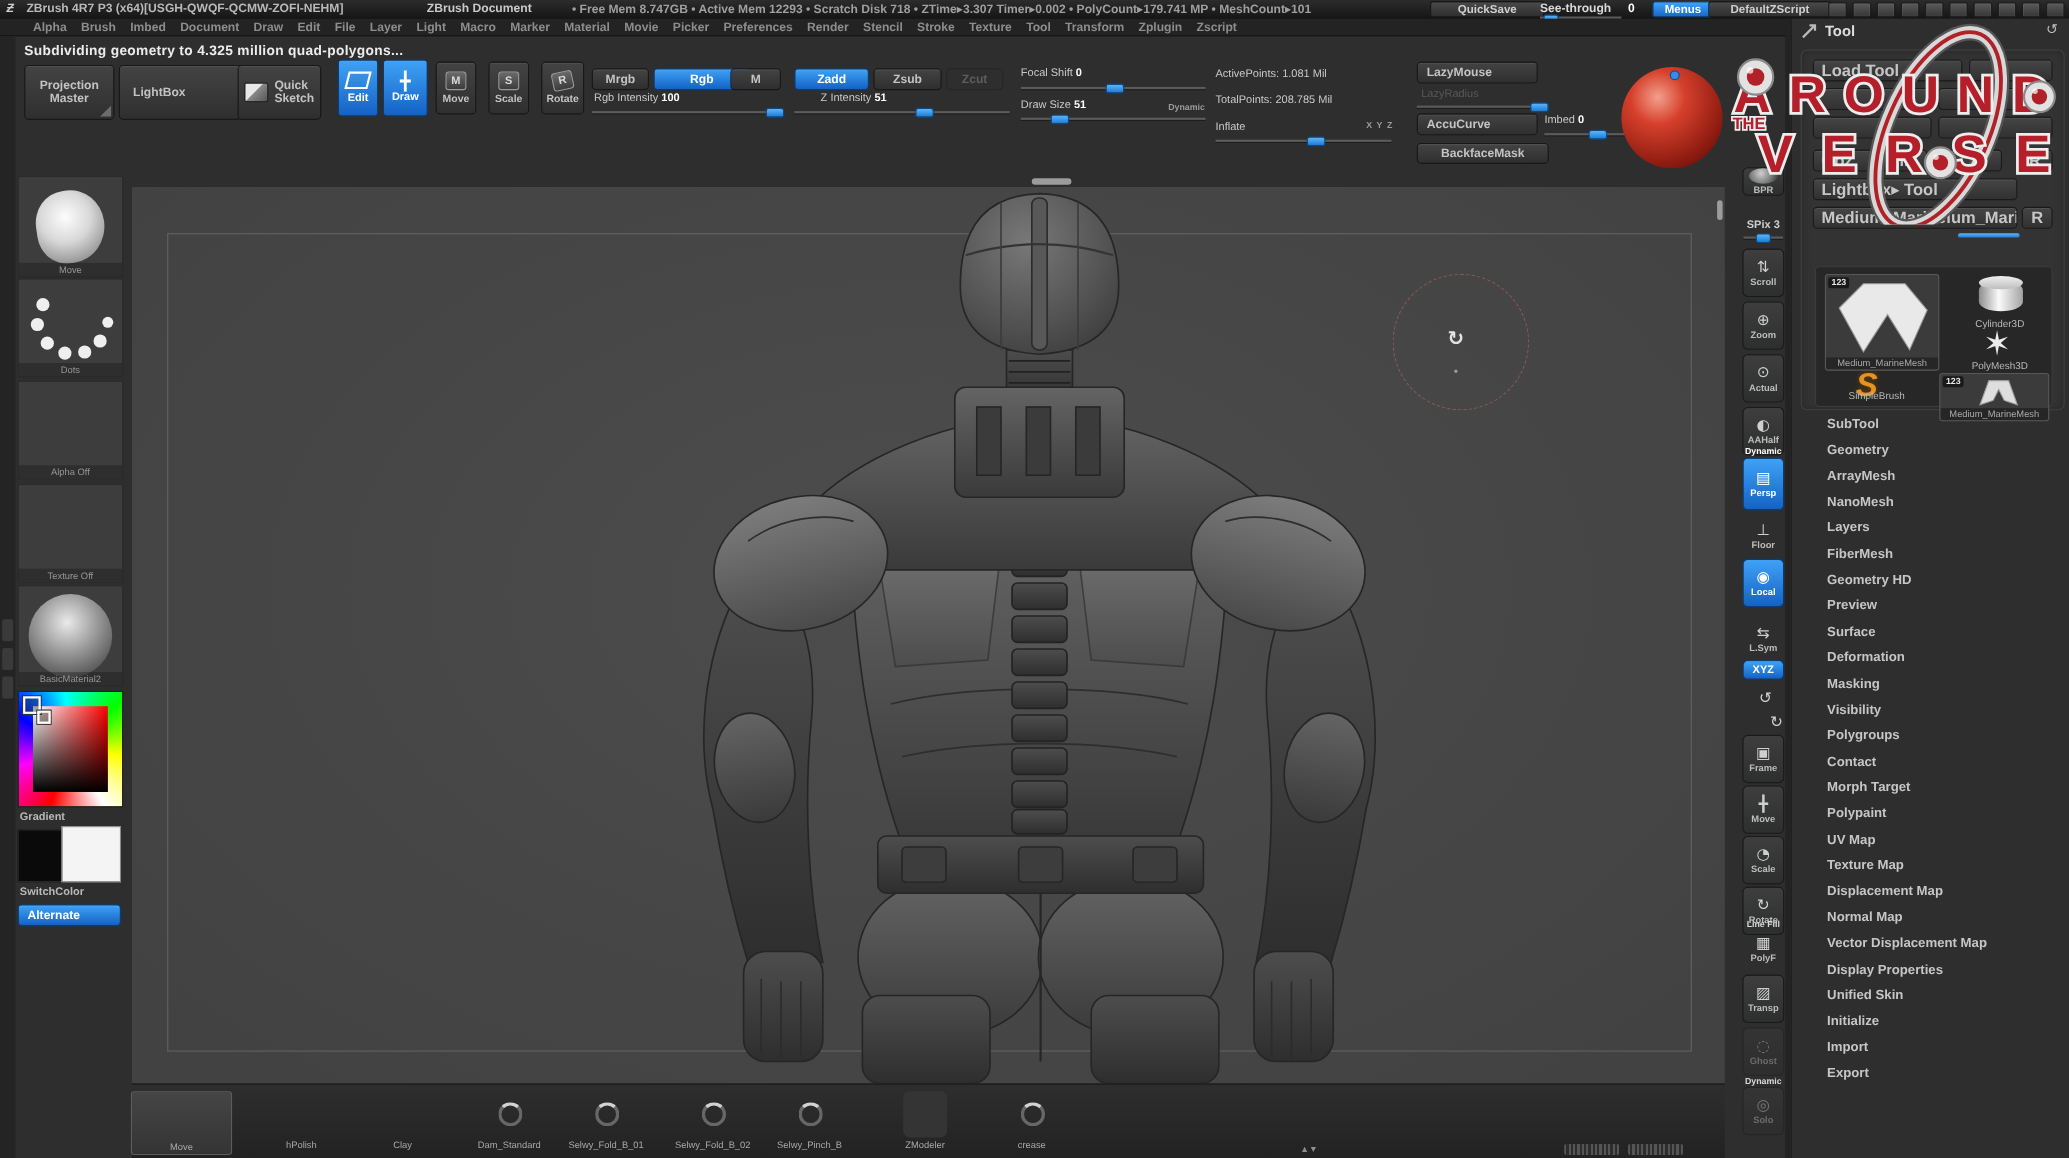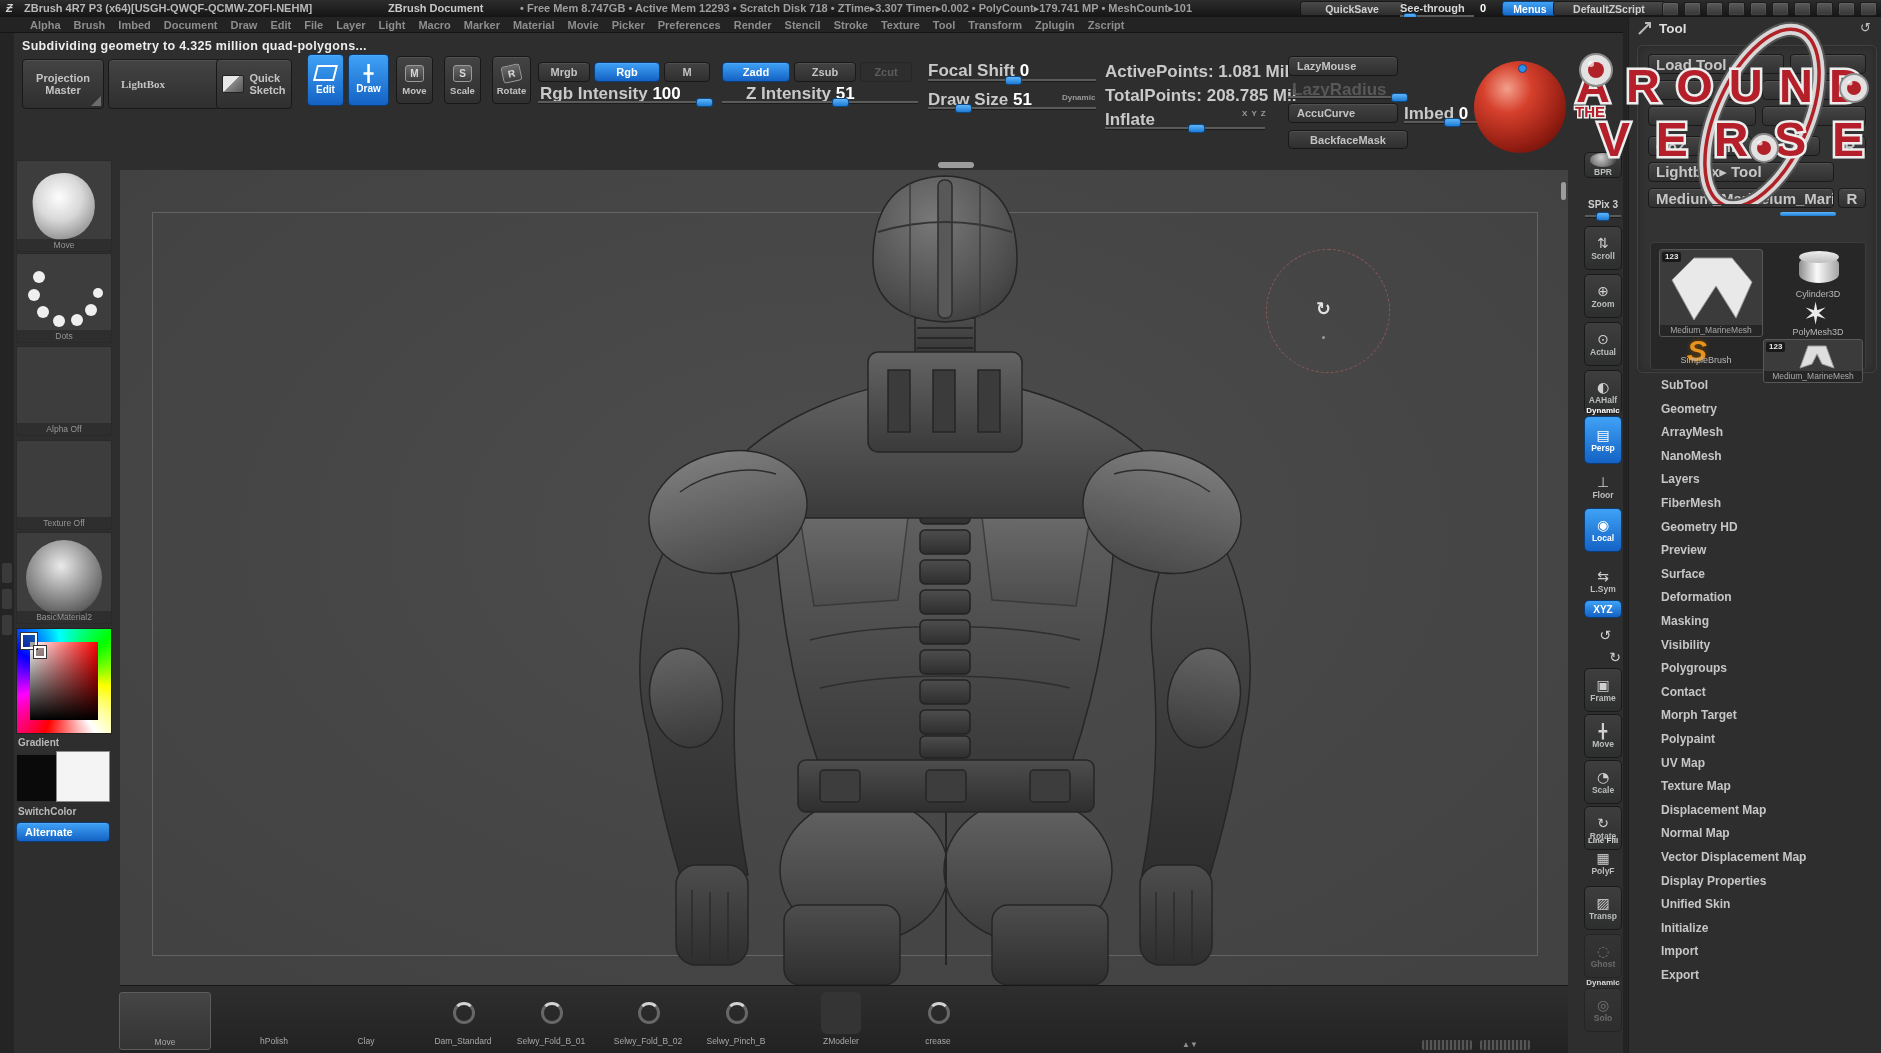--- a/index.html
+++ b/index.html
@@ -23,21 +23,21 @@
   .menu-item{color:#8d8d8d;font-size:11px;font-weight:bold;}
   
   #status{position:absolute;left:22px;top:39px;color:#ececec;font-size:12.5px;font-weight:bold;letter-spacing:.3px;}
   
   .btn{position:absolute;background:linear-gradient(#434343,#2f2f2f);border:1px solid #181818;border-radius:4px;
     color:#c3c3c3;font-weight:bold;font-size:11px;display:flex;align-items:center;justify-content:center;
     box-shadow:inset 0 1px 0 rgba(255,255,255,.08);box-sizing:border-box;text-align:center;}
   .btn.blue{background:linear-gradient(#3fa2f6,#1462c4);color:#fff;border-color:#0b3c74;}
   .btn.dim{color:#5d5d5d;}
   .btn .b2{line-height:12px;}
-  .slbl{position:absolute;font-weight:bold;font-size:17px;color:#c9c9c9;white-space:nowrap;}
+  .slbl{position:absolute;font-weight:normal;font-size:10px;color:#c9c9c9;white-space:nowrap;}
   .slbl b{color:#fff;}
   .slbl.dim{color:#585858;}
   .slider{position:absolute;height:8px;}
   .slider .tr{position:absolute;left:0;right:0;top:3px;height:2px;background:#5b5b5b;box-shadow:0 1px 0 #1d1d1d;}
   .slider .hd{position:absolute;top:0;width:15px;height:7px;border-radius:3px;
     background:linear-gradient(#5fb5f8,#1e7cd6);border:1px solid #0d4a85;}
   .tiny{position:absolute;font-size:8px;font-weight:bold;color:#9a9a9a;letter-spacing:1px;}
   .badge-letter{width:17px;height:15px;border:1px solid #9a9a9a;border-radius:3px;color:#d9d9d9;
     font-size:10px;font-weight:bold;display:flex;align-items:center;justify-content:center;
     background:linear-gradient(#6a6a6a,#3c3c3c);}
@@ -188,21 +188,21 @@
   <div id="leftstrip">
     <div class="lmark" style="top:530px;"></div>
     <div class="lmark" style="top:556px;"></div>
     <div class="lmark" style="top:582px;"></div>
   </div>
 
   <div class="btn" style="left:22px;top:59px;width:82px;height:50px;">
     <div class="b2"><span>Projection</span><br><span>Master</span></div>
     <div class="fold"></div>
   </div>
-  <div class="btn" style="left:108px;top:59px;width:112px;height:50px;justify-content:flex-start;padding-left:12px;font-family:Liberation Serif, serif;">LightBox</div>
+  <div class="btn" style="left:108px;top:59px;width:112px;height:50px;justify-content:flex-start;padding-left:12px;">LightBox</div>
   <div class="btn" style="left:216px;top:59px;width:76px;height:50px;gap:5px;">
     <span style="width:20px;height:16px;background:linear-gradient(135deg,#e8e8e8 45%,#888 46%,#555);border:1px solid #222;border-radius:2px;"></span>
     <div class="b2" style="text-align:left;"><span>Quick</span><br><span>Sketch</span></div>
   </div>
   <div class="btn blue" style="left:307px;top:54px;width:37px;height:52px;flex-direction:column;gap:3px;">
     <span style="width:17px;height:12px;border:2px solid #fff;transform:skewX(-14deg);"></span>
     <span style="font-size:10px;">Edit</span>
   </div>
   <div class="btn blue" style="left:348px;top:54px;width:41px;height:52px;flex-direction:column;gap:2px;">
     <span style="font-size:16px;line-height:15px;font-family:'DejaVu Sans',sans-serif;">╋</span>
@@ -215,21 +215,21 @@
   <div class="btn" style="left:444px;top:56px;width:37px;height:48px;flex-direction:column;gap:3px;">
     <span class="badge-letter">S</span>
     <span style="font-size:9.5px;">Scale</span>
   </div>
   <div class="btn" style="left:492px;top:56px;width:39px;height:48px;flex-direction:column;gap:3px;">
     <span class="badge-letter" style="transform:rotate(-12deg);">R</span>
     <span style="font-size:9.5px;">Rotate</span>
   </div>
 
   <div class="btn" style="left:538px;top:62px;width:52px;height:20px;">Mrgb</div>
-  <div class="btn blue" style="left:594px;top:62px;width:66px;height:20px;">Rgb</div>
+  <div class="btn blue" style="left:594px;top:62px;width:88px;height:20px;">Rgb</div>
   <div class="btn" style="left:664px;top:62px;width:46px;height:20px;">M</div>
   <div class="slbl" style="left:540px;top:84px;"><span>Rgb Intensity</span> <b>100</b></div>
   <div class="slider" style="left:538px;top:98px;width:174px;">
       <div class="tr"></div>
       <div class="hd" style="left:91%;"></div>
     </div>
 
   <div class="btn blue" style="left:722px;top:62px;width:68px;height:20px;">Zadd</div>
   <div class="btn" style="left:794px;top:62px;width:62px;height:20px;">Zsub</div>
   <div class="btn dim" style="left:860px;top:62px;width:52px;height:20px;border-color:#262626;background:none;box-shadow:none;">Zcut</div>

